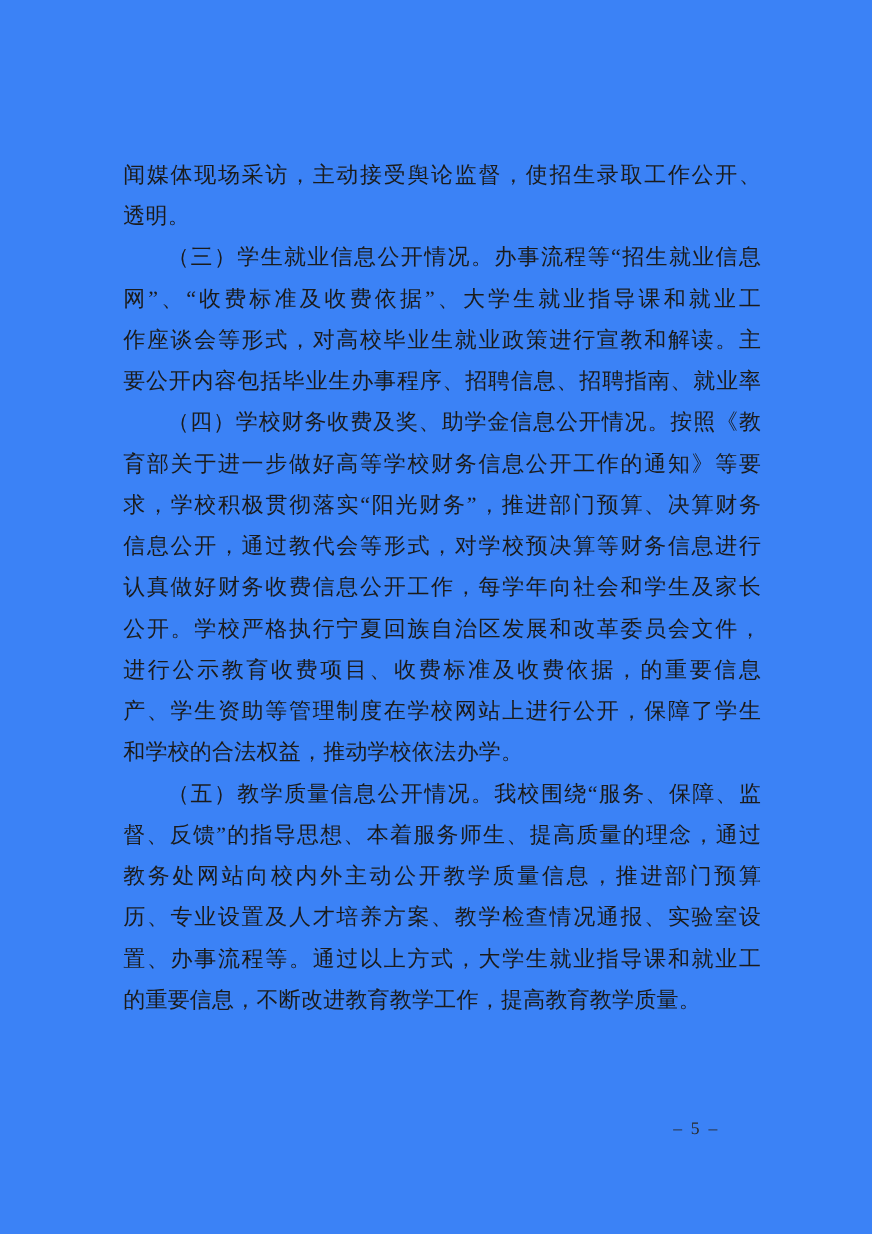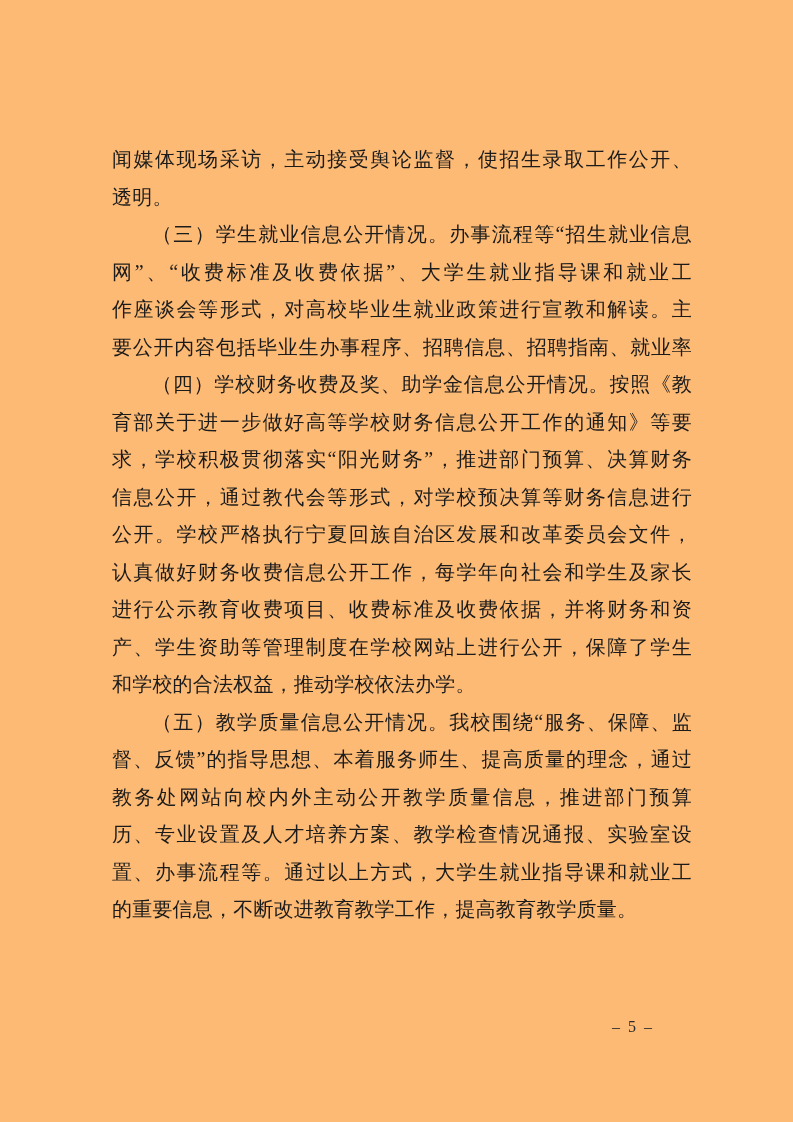--- a/index.html
+++ b/index.html
@@ -5,21 +5,21 @@
   * { margin: 0; padding: 0; box-sizing: border-box; }
   html, body {
     width: 793px;
     height: 1122px;
     background: #ffffff;
   }
   .page {
     position: relative;
     width: 793px;
     height: 1122px;
-    background: #fdba74;
+    background: #3b82f6;
     overflow: hidden;
     font-family: "Liberation Serif", "DejaVu Serif", serif;
     color: #1b1b1b;
   }
   .text-body {
     position: absolute;
     left: 112px;
     top: 141px;
     width: 580px;
   }
@@ -61,23 +61,23 @@
       <div class="line"><span class="run-regular">闻媒体现场采访，主动接受舆论监督，使招生录取工作公开、</span></div>
       <div class="line last"><span class="run-regular">透明。</span></div>
       <div class="line indent"><span class="run-bold">（三）学生就业信息公开情况。</span><span class="run-regular">办事流程等“招生就业信息</span></div>
       <div class="line"><span class="run-regular">网”、“收费标准及收费依据”、大学生就业指导课和就业工</span></div>
       <div class="line"><span class="run-regular">作座谈会等形式，对高校毕业生就业政策进行宣教和解读。主</span></div>
       <div class="line"><span class="run-regular">要公开内容包括毕业生办事程序、招聘信息、招聘指南、就业率</span></div>
       <div class="line indent"><span class="run-bold">（四）学校财务收费及奖、助学金信息公开情况。</span><span class="run-regular">按照《教</span></div>
       <div class="line"><span class="run-regular">育部关于进一步做好高等学校财务信息公开工作的通知》等要</span></div>
       <div class="line"><span class="run-regular">求，学校积极贯彻落实“阳光财务”，推进部门预算、决算财务</span></div>
       <div class="line"><span class="run-regular">信息公开，通过教代会等形式，对学校预决算等财务信息进行</span></div>
+      <div class="line"><span class="run-regular">认真做好财务收费信息公开工作，每学年向社会和学生及家长</span></div>
       <div class="line"><span class="run-regular">公开。学校严格执行宁夏回族自治区发展和改革委员会文件，</span></div>
-      <div class="line"><span class="run-regular">认真做好财务收费信息公开工作，每学年向社会和学生及家长</span></div>
-      <div class="line"><span class="run-regular">进行公示教育收费项目、收费标准及收费依据，并将财务和资</span></div>
+      <div class="line"><span class="run-regular">进行公示教育收费项目、收费标准及收费依据，的重要信息</span></div>
       <div class="line"><span class="run-regular">产、学生资助等管理制度在学校网站上进行公开，保障了学生</span></div>
       <div class="line last"><span class="run-regular">和学校的合法权益，推动学校依法办学。</span></div>
       <div class="line indent"><span class="run-bold">（五）教学质量信息公开情况。</span><span class="run-regular">我校围绕“服务、保障、监</span></div>
       <div class="line"><span class="run-regular">督、反馈”的指导思想、本着服务师生、提高质量的理念，通过</span></div>
       <div class="line"><span class="run-regular">教务处网站向校内外主动公开教学质量信息，推进部门预算</span></div>
       <div class="line"><span class="run-regular">历、专业设置及人才培养方案、教学检查情况通报、实验室设</span></div>
       <div class="line"><span class="run-regular">置、办事流程等。通过以上方式，大学生就业指导课和就业工</span></div>
       <div class="line last"><span class="run-regular">的重要信息，不断改进教育教学工作，提高教育教学质量。</span></div>
     </div>
   <div class="footer-page-number">– 5 –</div>

